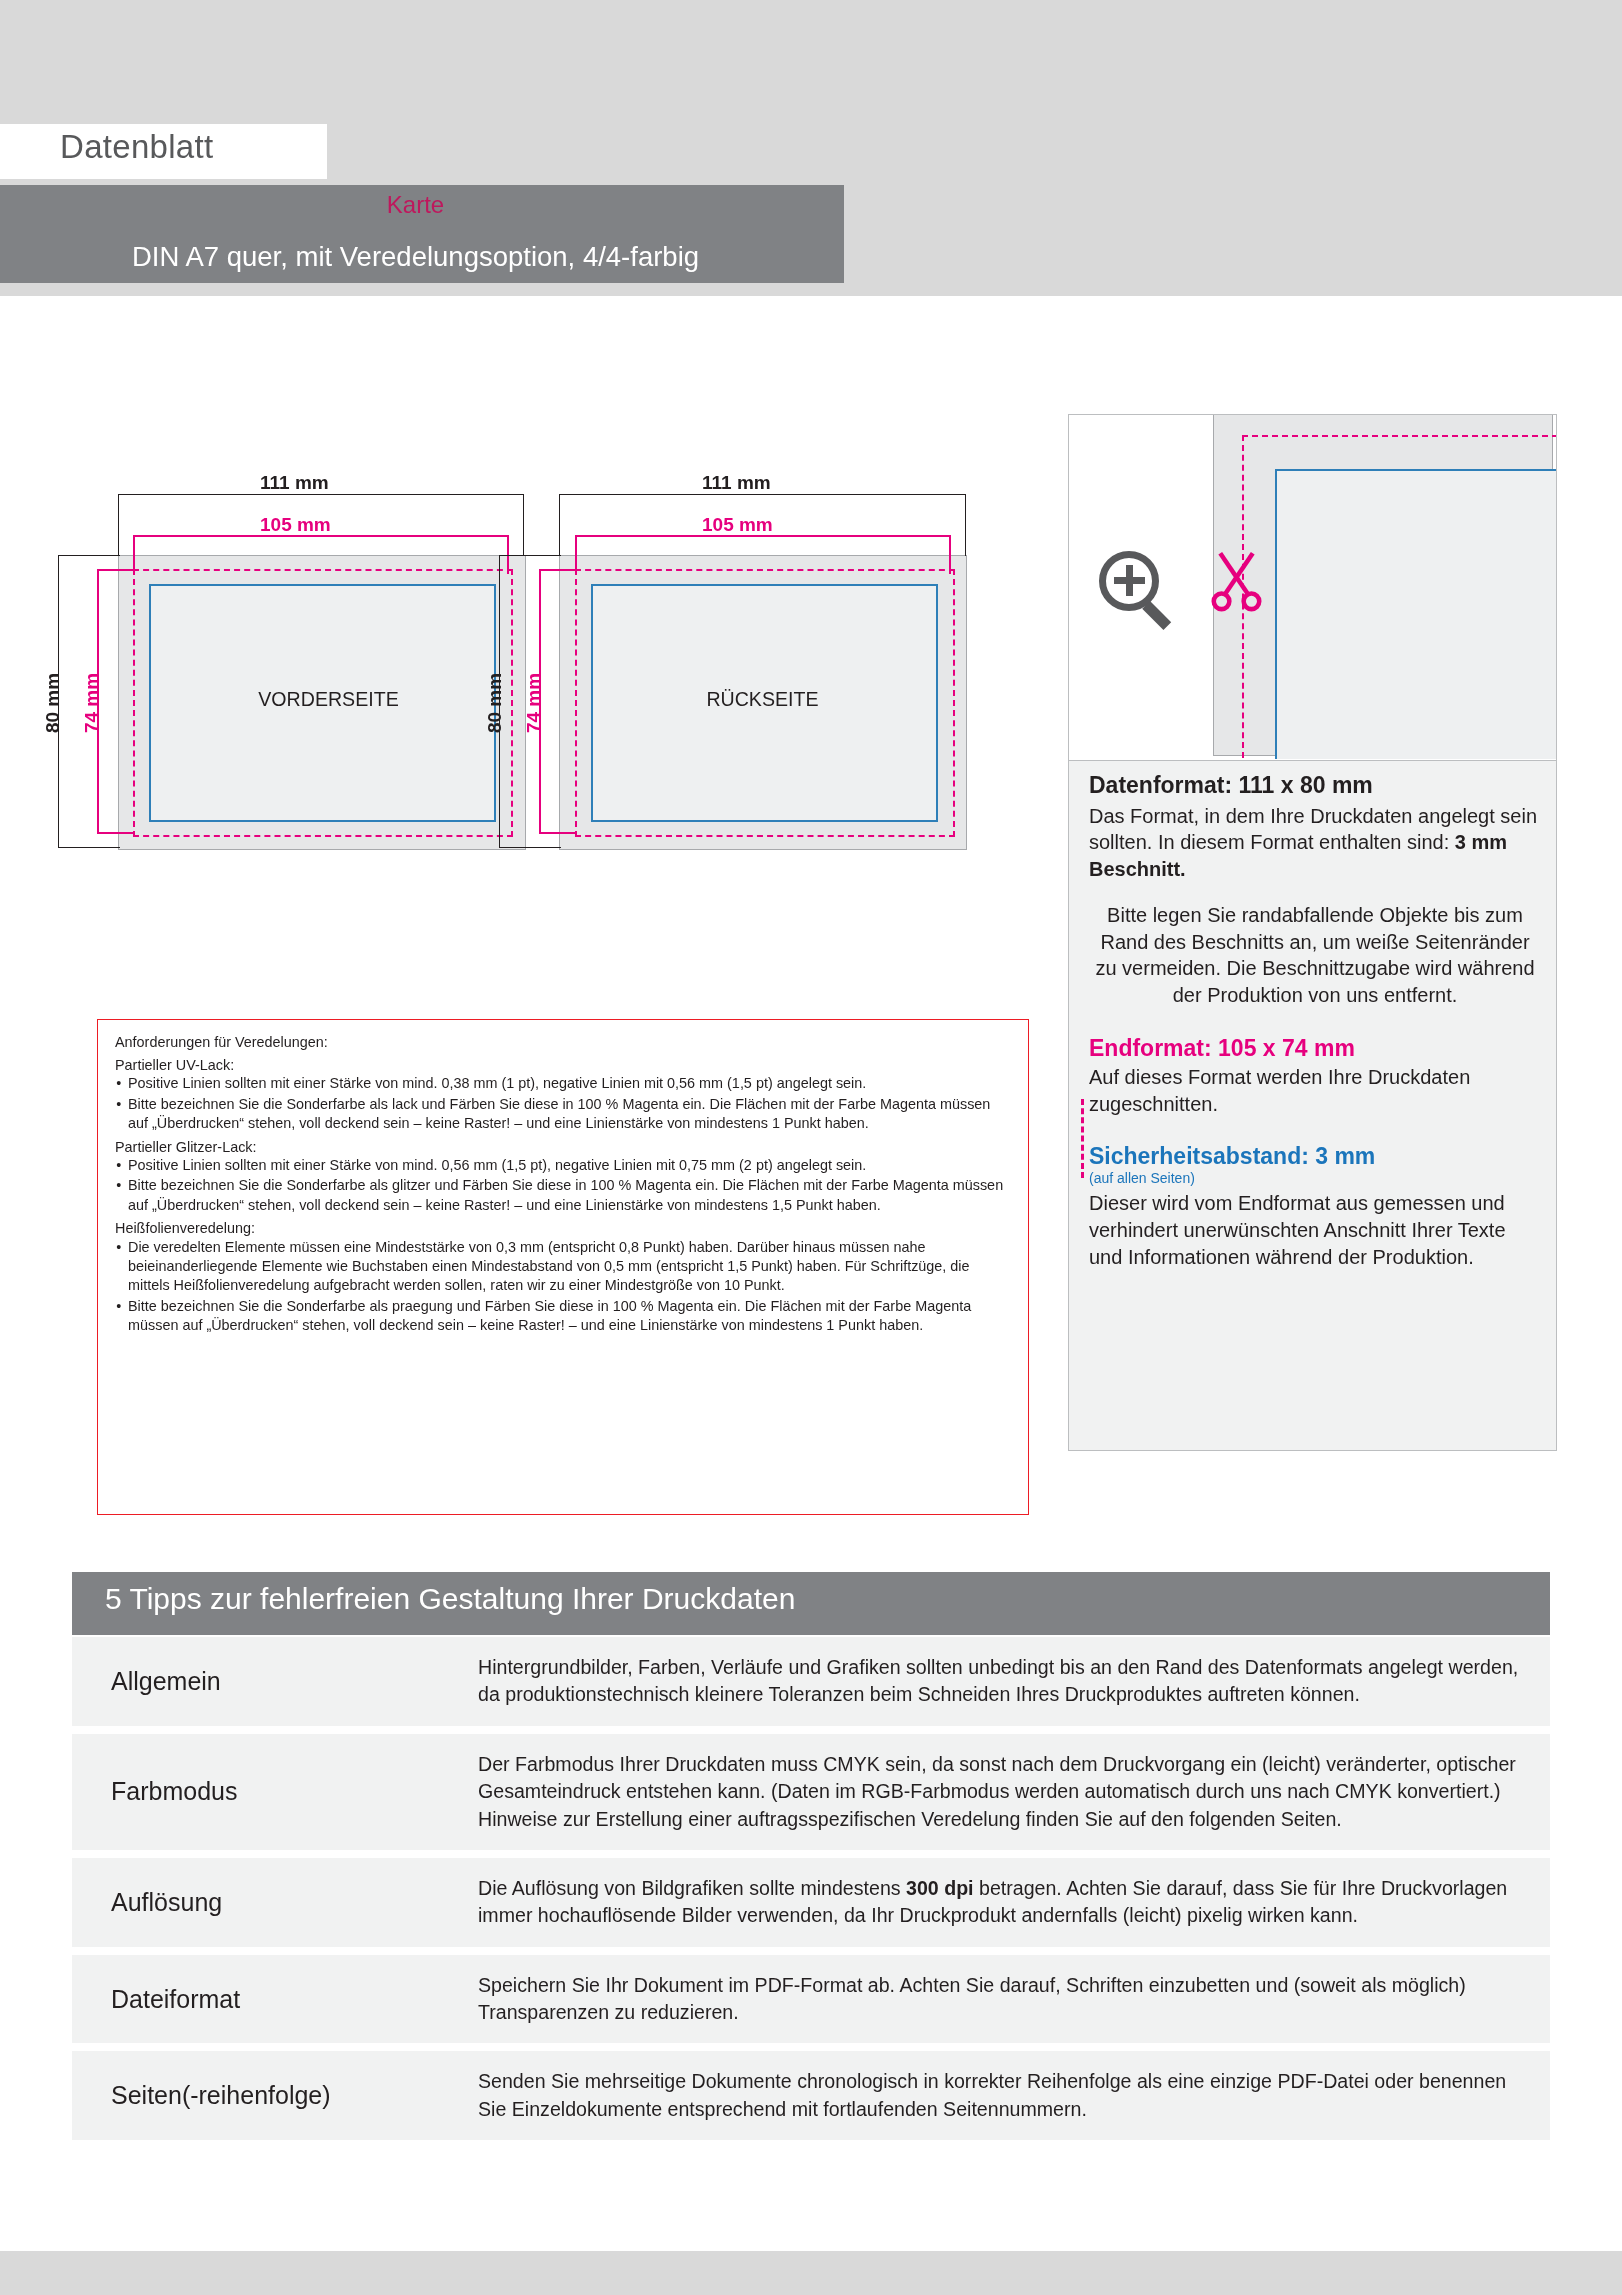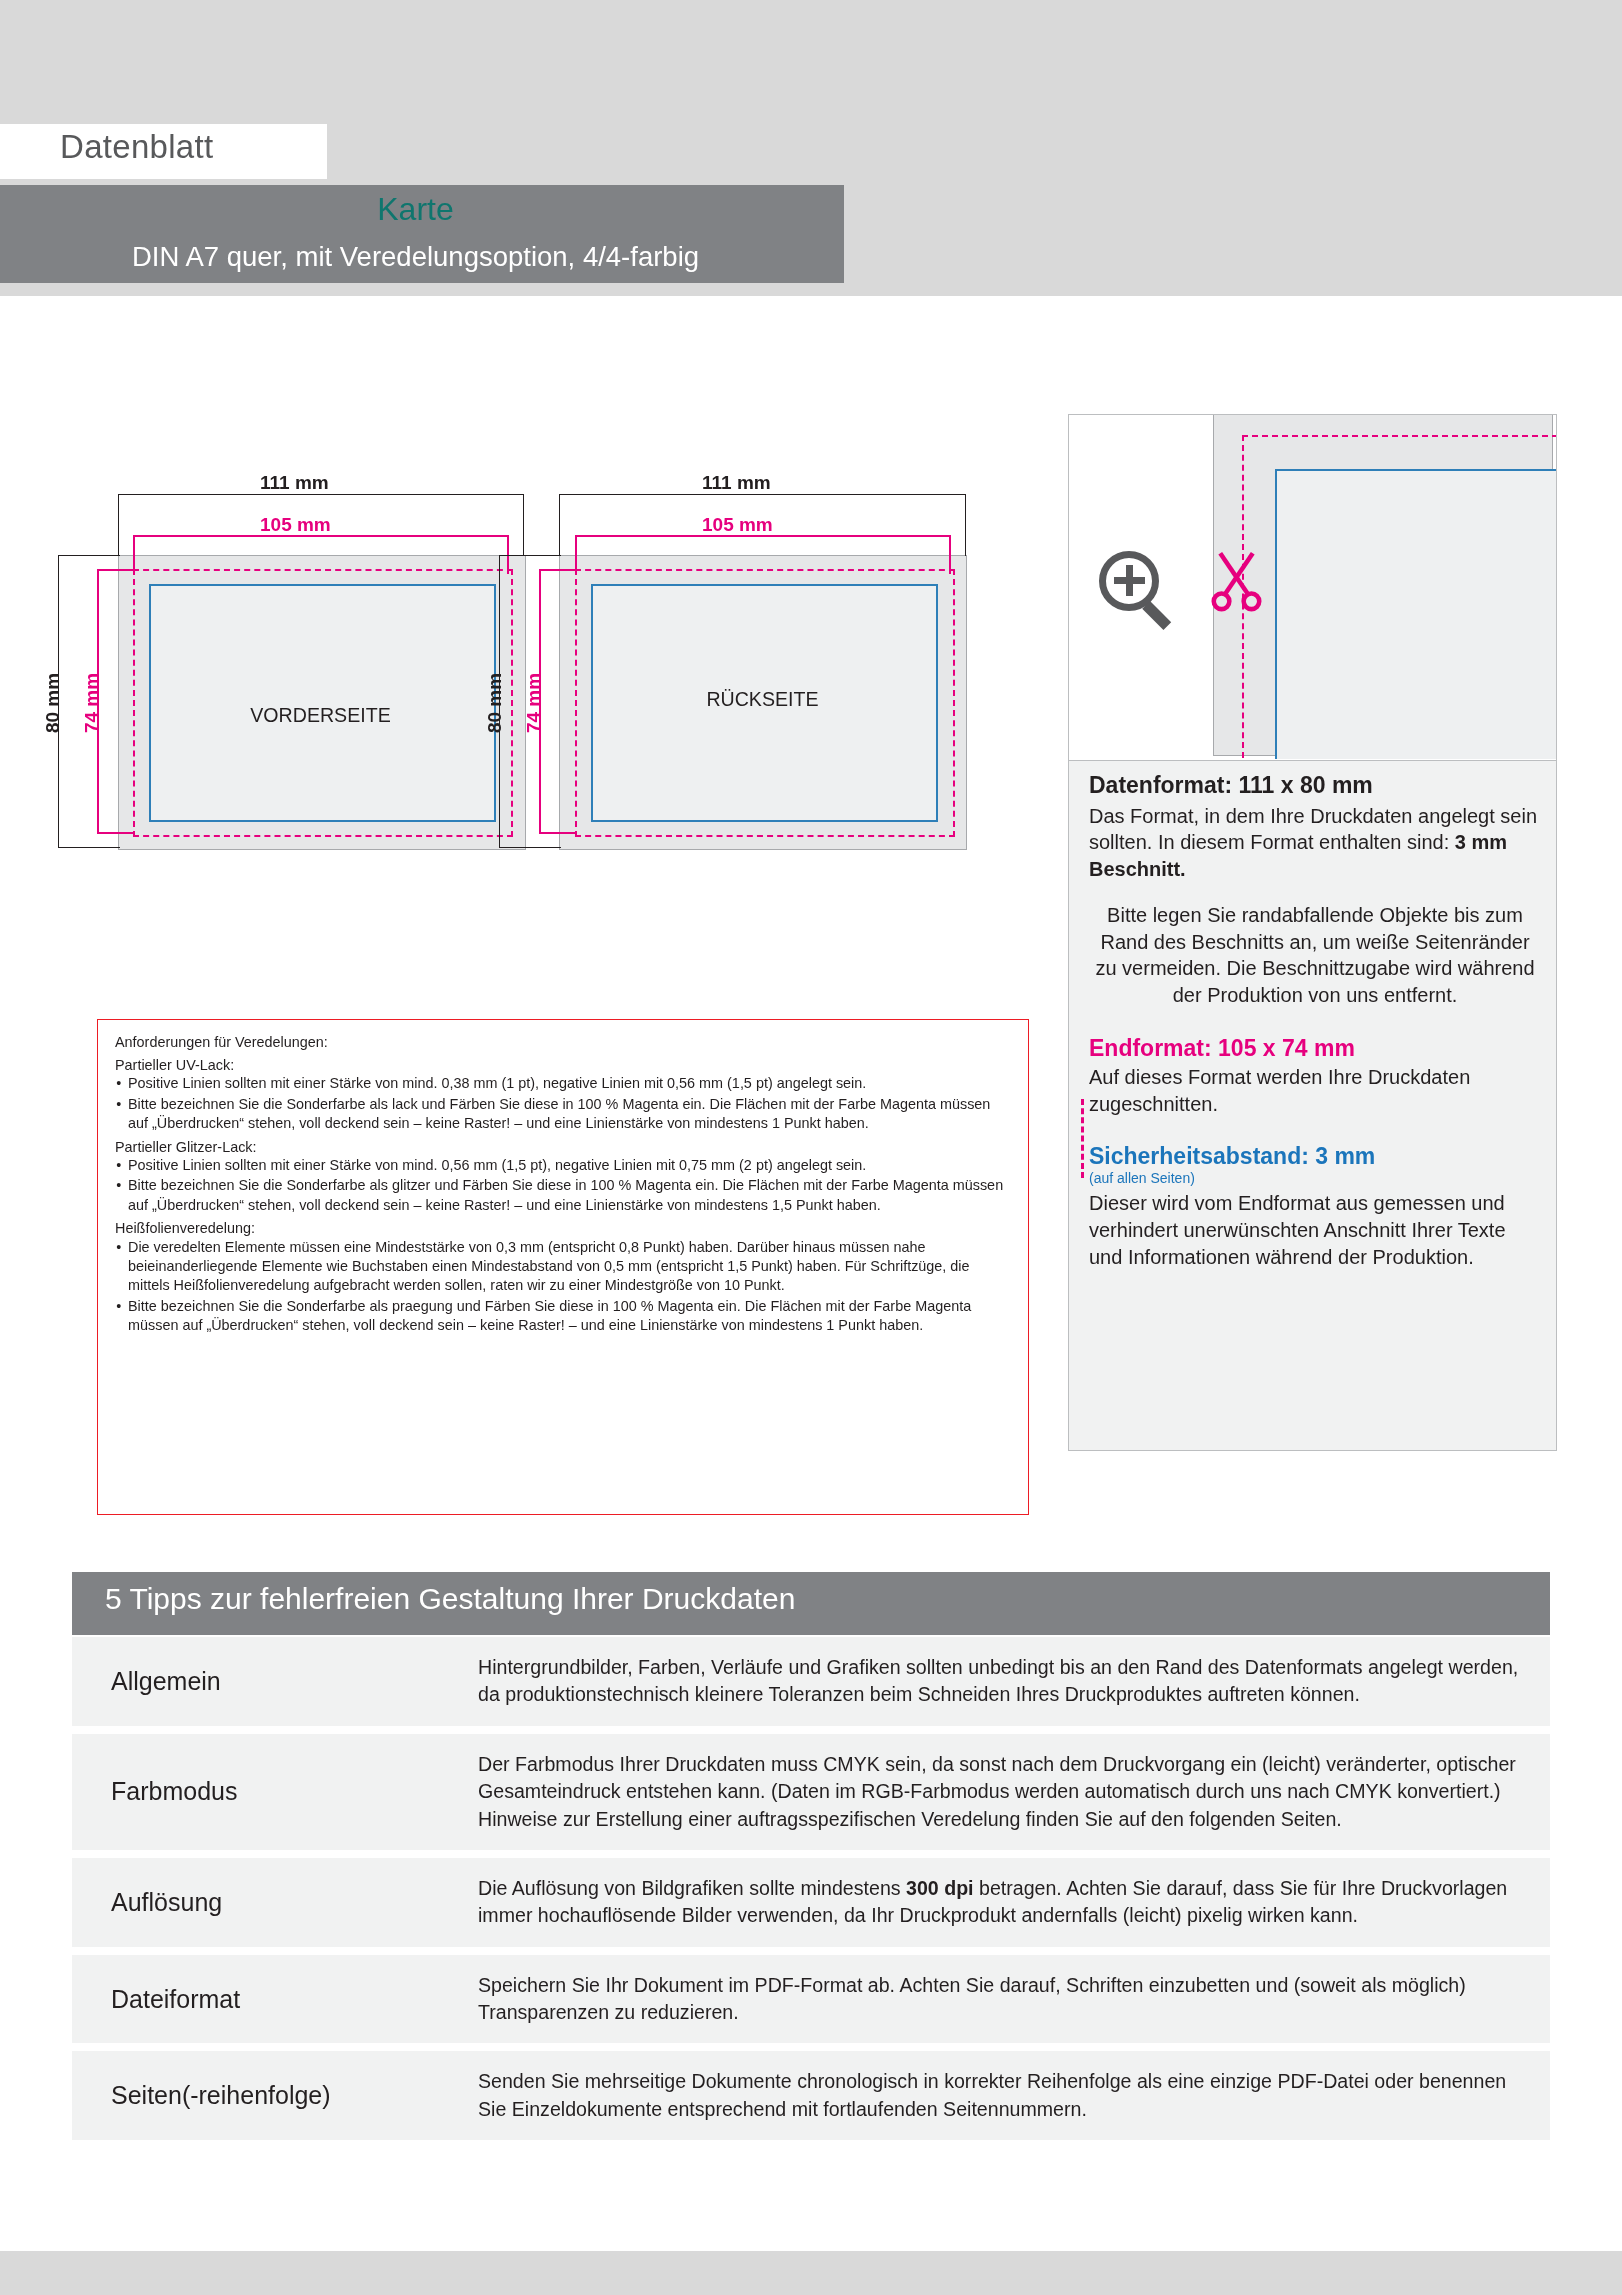--- a/index.html
+++ b/index.html
@@ -45,22 +45,22 @@
     width: 844px;
     height: 98px;
     background: #808285;
   }
   .header-product {
     position: absolute;
     top: 191px;
     left: 0;
     width: 831px;
     text-align: center;
-    font-size: 32px;
-    color: #0f766e;
+    font-size: 24px;
+    color: #be185d;
   }
   .header-subtitle {
     position: absolute;
     top: 241px;
     left: 0;
     width: 831px;
     text-align: center;
     font-size: 27.5px;
     color: #ffffff;
   }
@@ -316,21 +316,21 @@
 <div class="header-product">Karte</div>
 <div class="header-subtitle">DIN A7 quer, mit Veredelungsoption, 4/4-farbig</div>
 
 <div>
 
   <div class="card-box" style="left:118px; top:555px; width:406px; height:293px;"></div>
 
   <div class="dash-rect" style="left:133px; top:569px; width:376px; height:264px;"></div>
 
   <div class="card-inner" style="left:149px; top:584px; width:343px; height:234px;"></div>
-  <div class="card-label" style="left:149px; top:704px; width:343px;">VORDERSEITE</div>
+  <div class="card-label" style="left:149px; top:688px; width:343px;padding-left:8px;">VORDERSEITE</div>
 
   <div class="line-h" style="left:118px; top:494px; width:406px;"></div>
   <div class="line-v" style="left:118px; top:494px; height:62px;"></div>
   <div class="line-v" style="left:523px; top:494px; height:62px;"></div>
   <div class="dim-label" style="left:260px; top:472px;">111 mm</div>
 
   <div class="line-h magenta" style="left:133px; top:535px; width:376px; height:2px;"></div>
   <div class="line-v magenta" style="left:133px; top:535px; height:39px; width:2px;"></div>
   <div class="line-v magenta" style="left:507px; top:535px; height:39px; width:2px;"></div>
   <div class="dim-label magenta" style="left:260px; top:514px;">105 mm</div>

